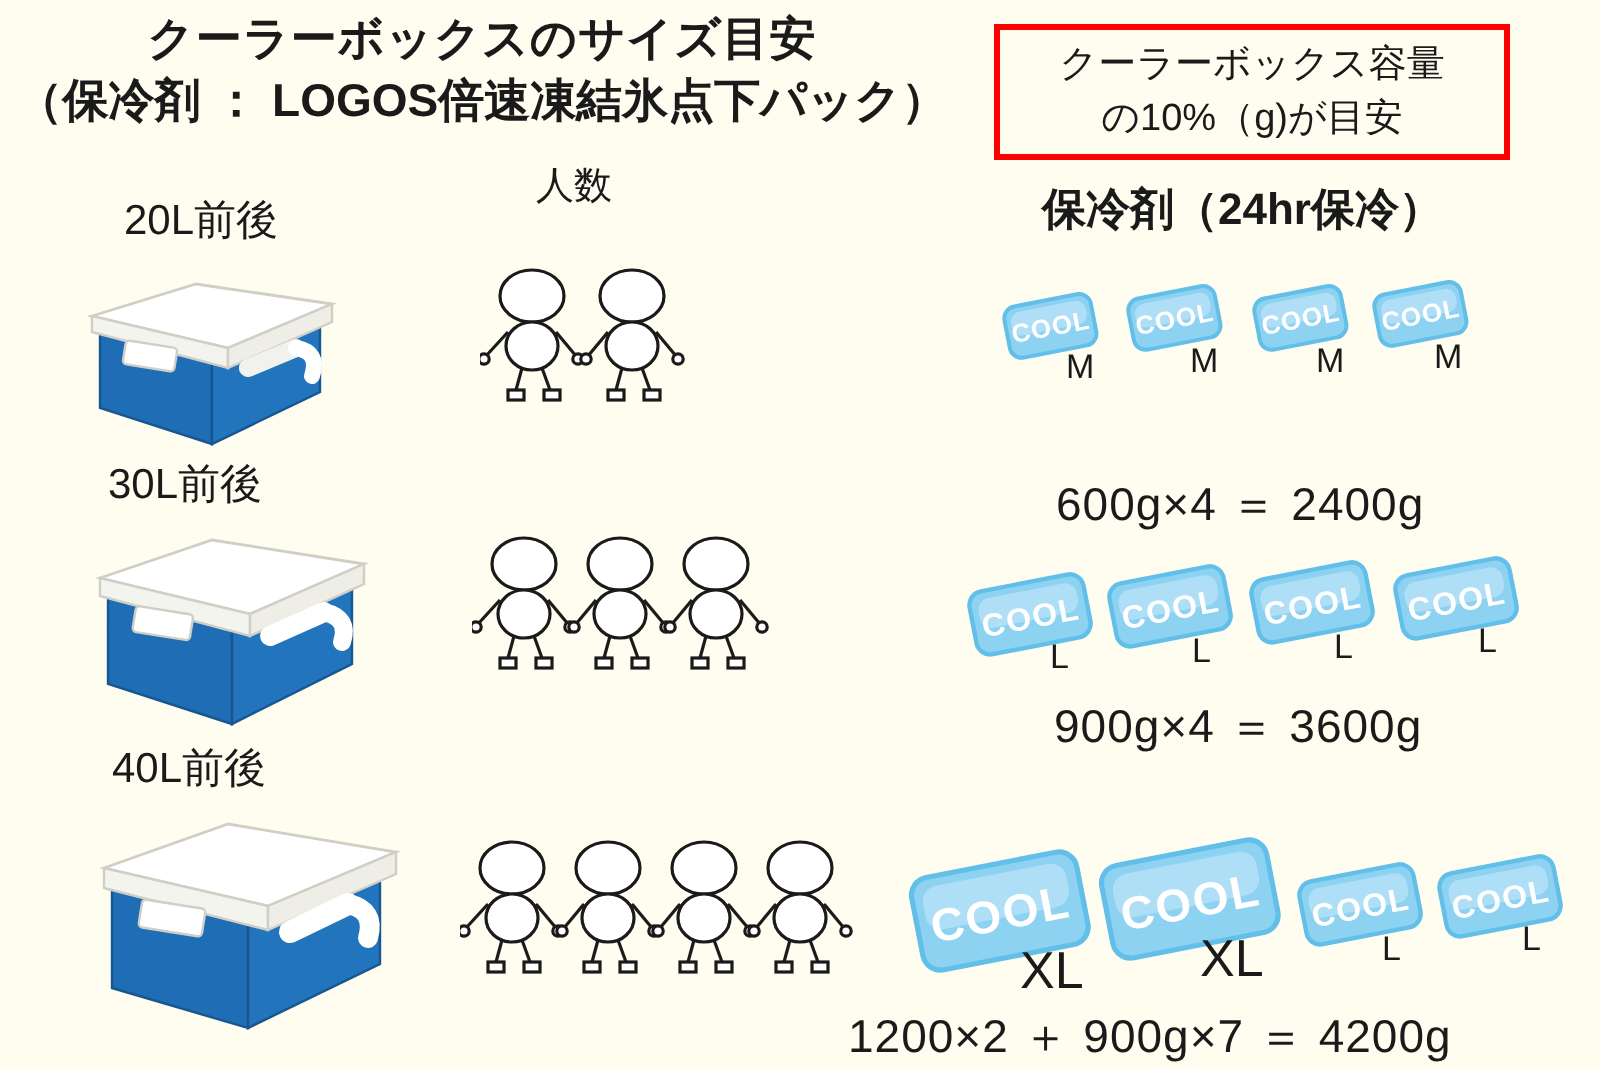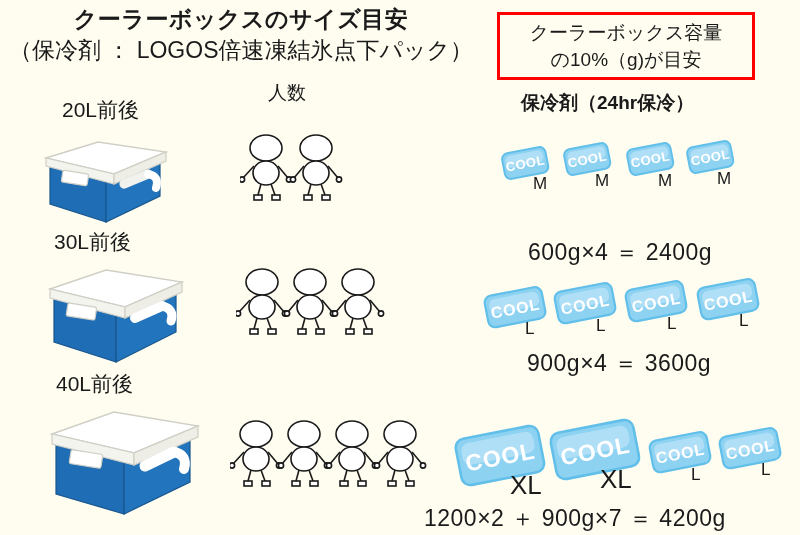--- a/index.html
+++ b/index.html
@@ -32,21 +32,21 @@
   }
   .title-line1 {
     font-size: 23px;
     font-weight: 700;
     letter-spacing: 0.5px;
     line-height: 30px;
     white-space: nowrap;
   }
   .title-line2 {
     font-size: 23px;
-    font-weight: 400;
+    font-weight: 700;
     letter-spacing: 0px;
     line-height: 32px;
     white-space: nowrap;
   }
 
   .note-box {
     position: absolute;
     left: 497px;
     top: 12px;
     width: 258px;
@@ -67,21 +67,21 @@
   }
 
   
   .col-header {
     position: absolute;
     font-size: 18px;
     font-weight: 400;
     white-space: nowrap;
   }
   .col-header.people { left: 268px; top: 80px; font-size: 19px; }
-  .col-header.packs  { left: 521px; top: 90px; font-size: 19px; font-weight: 700; text-align: right; }
+  .col-header.packs  { left: 521px; top: 90px; font-size: 22px; font-weight: 700; text-align: right; }
 
   
   .size-label {
     position: absolute;
     font-size: 21px;
     font-weight: 400;
     white-space: nowrap;
   }
 
   

